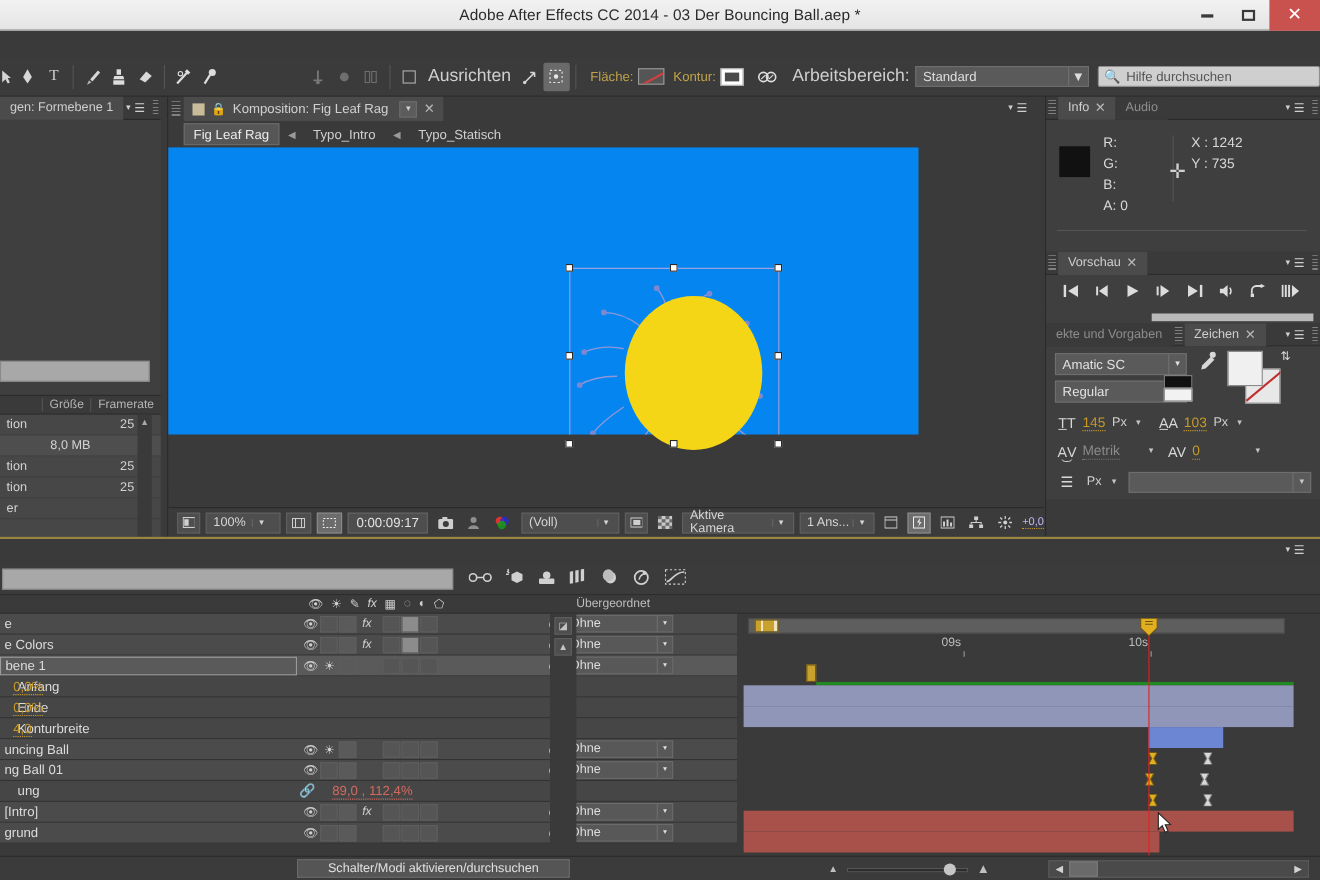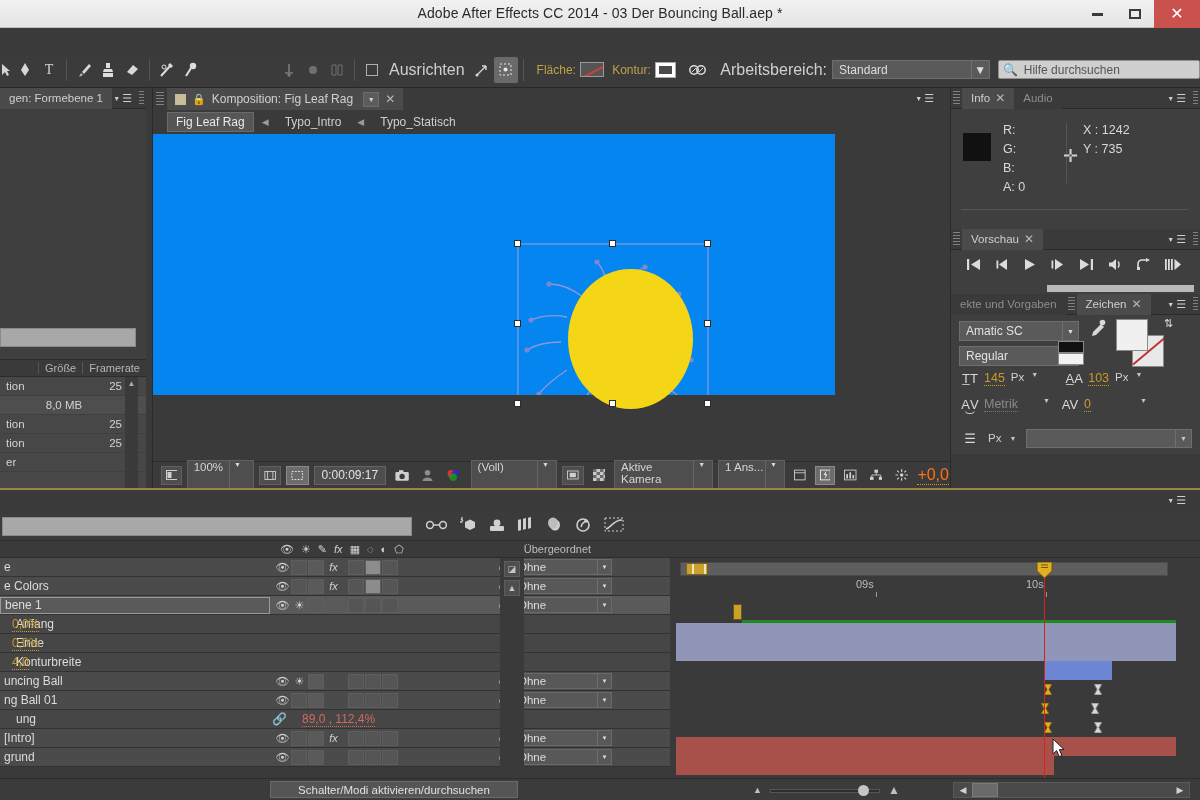--- a/index.html
+++ b/index.html
@@ -138,21 +138,21 @@
     position:absolute; border-radius:50%; background:#f5d616;
   }
   .comp-bottombar{
     position:absolute; left:0; bottom:0; width:796px; height:27px; background:#3b3b3b;
     border-top:1px solid #2b2b2b; display:flex; align-items:center; padding-left:8px; gap:5px;
   }
   .cbtn{ height:19px; min-width:19px; background:#4e4e4e; border:1px solid #606060;
     display:flex; align-items:center; justify-content:center; color:#d0d0d0; font-size:11px; padding:0 4px; }
   .cbtn.flat{ background:transparent; border:none; }
   .cbtn.on{ background:#6c6c6c; border:1px solid #8a8a8a; }
-  .csel{ height:31px; background:#4e4e4e; border:1px solid #606060; display:flex; 
+  .csel{ height:19px; background:#4e4e4e; border:1px solid #606060; display:flex; align-items:center;
     color:#d5d5d5; font-size:11.5px; padding:0 3px 0 6px; }
   .csel .arrow{ width:16px; text-align:center; border-left:1px solid #656565; margin-left:6px; font-size:7px; }
   .tcode{ height:19px; background:#4e4e4e; border:1px solid #646464; display:flex; align-items:center;
     padding:0 7px; color:#e2e2e2; font-size:12px; }
 
   
   .rightcol{ position:absolute; left:950px; top:0; width:250px; height:400px; background:#3a3a3a;
      border-left:1px solid #2a2a2a;}
   .info-body{ height:120px; background:#3f3f3f; padding:10px 0 0 0; position:relative; }
   .colorchip{ position:absolute; left:12px; top:24px; width:28px;height:28px;background:#111;}
@@ -176,21 +176,21 @@
   .fillswatches{ position:absolute; left:160px; top:2px; width:80px; height:52px; }
   .fs-white{ position:absolute; left:10px; top:0; width:32px;height:32px;background:#f0f0f0;border:1px solid #8a8a8a;}
   .fs-back{ position:absolute; left:26px; top:16px; width:32px;height:32px;background:#e8e8e8;border:1px solid #8a8a8a;}
   .fs-strike{ position:absolute; left:26px; top:16px; width:32px; height:32px; overflow:hidden; }
   .fs-strike:after{ content:""; position:absolute; left:-4px; top:15px; width:42px;height:1.5px;
      background:#c03030; transform:rotate(-40deg); }
   .fs-blk{ position:absolute; left:-48px; top:22px; width:26px;height:12px;background:#111;border:1px solid #888;}
   .fs-wht{ position:absolute; left:-48px; top:34px; width:26px;height:12px;background:#f2f2f2;border:1px solid #888;}
   .fs-swap{ position:absolute; left:58px; top:-2px; color:#ddd; font-size:11px; }
   .char-rows{ margin-top:4px; }
-  .char-row{ display:flex; align-items:flex-start; height:26px; gap:3px; }
+  .char-row{ display:flex; align-items:center; height:26px; gap:3px; }
   .cr-ico{ width:22px; color:#d8d8d8; font-size:13px; text-align:center; }
   .cr-val{ color:#c79a27; font-size:12.5px; border-bottom:1px dotted #c79a27; }
   .cr-val.dim{ color:#8a8a8a; border-bottom:1px dotted #777; }
   .cr-unit{ color:#cfcfcf; font-size:11.5px; margin-left:3px; }
   .cr-arr{ color:#c4c4c4; font-size:7px; margin:0 6px 0 4px; }
   .char-last{ display:flex; align-items:center; gap:4px; height:24px; margin-top:3px; }
   .char-last .pick{ flex:1; height:19px; background:#5a5a5a; border:1px solid #6e6e6e; position:relative; }
   .char-last .pick .arrow{ position:absolute; right:0; top:0;bottom:0; width:16px;
      border-left:1px solid #707070; display:flex;align-items:center;justify-content:center; font-size:7px;}
 
@@ -623,21 +623,21 @@
             </svg>
         </div>
         <div class="cbtn flat">
           <svg width="15" height="14" viewBox="0 0 15 14">
               <circle cx="7.5" cy="7" r="2" fill="#cfcfcf"></circle>
               <g stroke="#cfcfcf" stroke-width="1.3">
                 <path d="M7.5 0.5 v3 M7.5 10.5 v3 M0.5 7 h3 M11.5 7 h3 M2.5 2 l2 2 M10.5 10 l2 2 M12.5 2 l-2 2 M4.5 10 l-2 2"></path>
               </g>
             </svg>
         </div>
-        <div style="color:#f97316;font-size:16px;border-bottom:1px dotted #c79a27">+0,0</div>
+        <div style="color:#c4b5fd;font-size:10px;border-bottom:1px dotted #c79a27">+0,0</div>
       </div>
     </div>
 
     <div class="rightcol">
 
       <div class="panel-tabbar">
         <div style="width:7px;height:15px;margin:0 2px;background:repeating-linear-gradient(#808080 0 1px,transparent 1px 3px)"></div>
         <div class="panel-tab">
           <span>Info</span>
           <span class="tabx">✕</span>
@@ -767,21 +767,21 @@
           <div class="fs-swap">⇅</div>
           <div class="fs-blk"></div>
           <div class="fs-wht"></div>
         </div>
         <div class="char-rows">
           <div class="char-row">
             <span class="cr-ico">T̲T</span>
             <span class="cr-val">145</span>
             <span class="cr-unit">Px</span>
             <span class="cr-arr">▼</span>
-            <span class="cr-ico" style="margin-left:16px">A̲A</span>
+            <span class="cr-ico" style="margin-left:4px">A̲A</span>
             <span class="cr-val">103</span>
             <span class="cr-unit">Px</span>
             <span class="cr-arr">▼</span>
           </div>
           <div class="char-row">
             <span class="cr-ico">A͜V</span>
             <span class="cr-val dim">Metrik</span>
             <span class="cr-arr" style="margin-left:22px">▼</span>
             <span class="cr-ico" style="">AV</span>
             <span class="cr-val">0</span>

